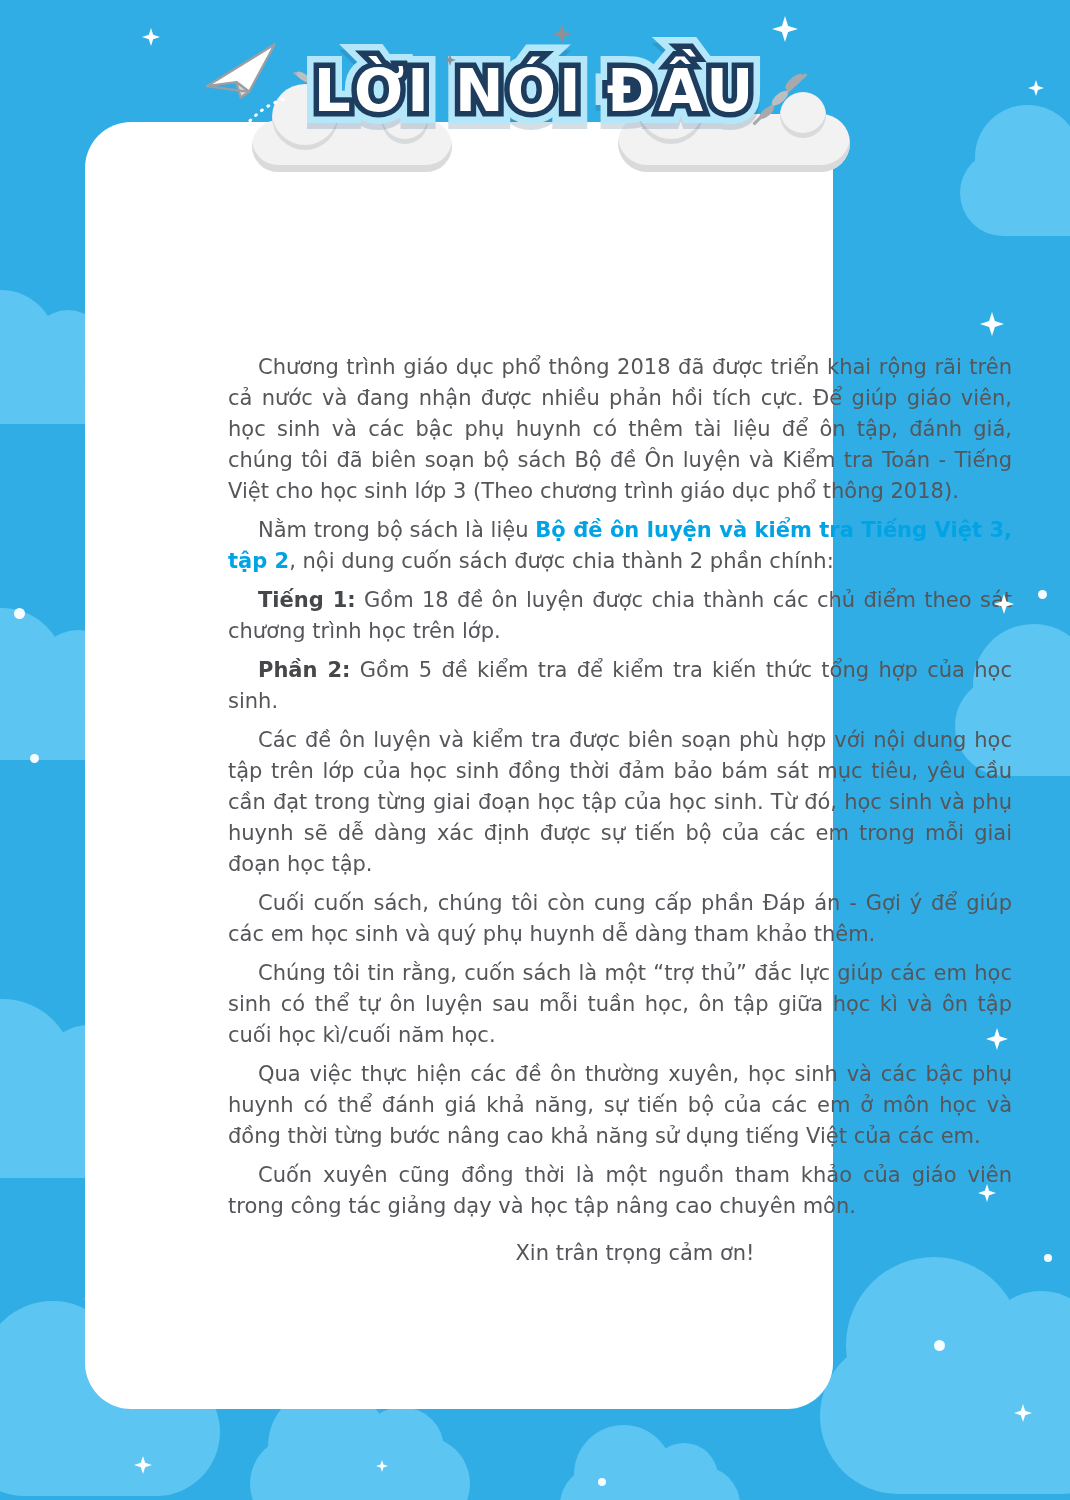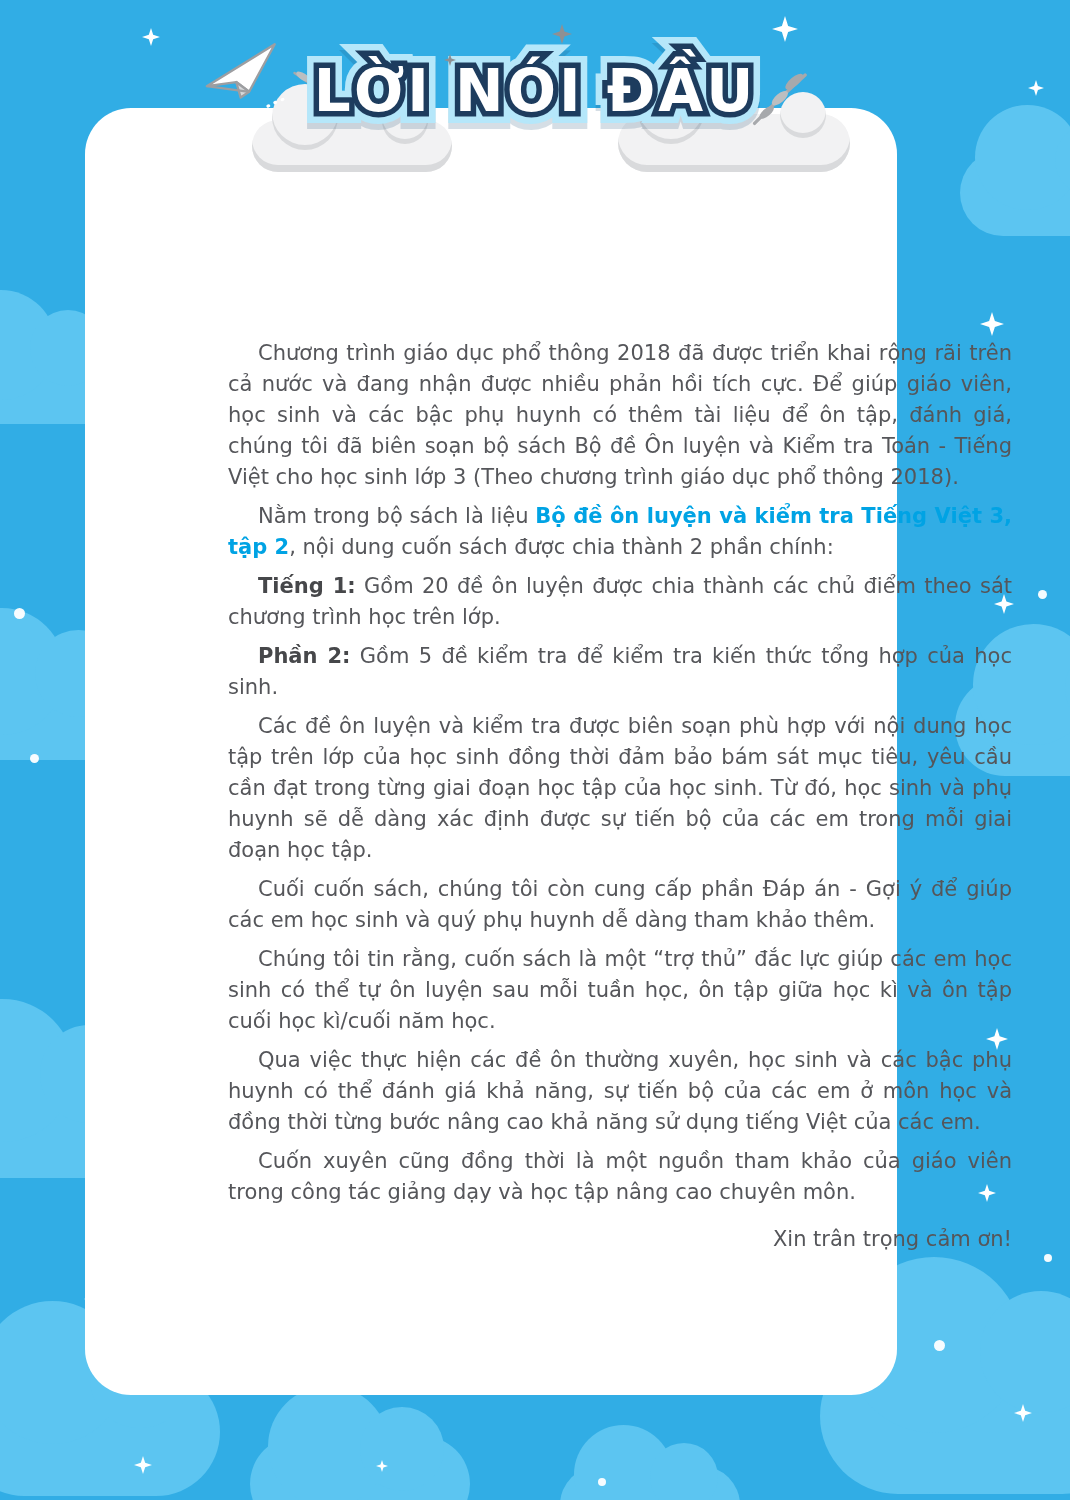--- a/index.html
+++ b/index.html
@@ -21,21 +21,21 @@
   .star {
     position:absolute; z-index:3; background:#fff;
     clip-path: polygon(50% 0%, 62% 38%, 100% 50%, 62% 62%, 50% 100%, 38% 62%, 0% 50%, 38% 38%);
   }
   .star.gray { background:#8e9093; }
   .dot { position:absolute; z-index:3; border-radius:50%; background:#fff; opacity:.95; }
 
   
   .card {
     position:absolute; z-index:2;
-    left:85px; top:108px; width:812px; height:1287px;
+    left:85px; top:122px; width:748px; height:1287px;
     background:#ffffff; border-radius:46px;
   }
 
   
   .title-wrap { position:absolute; left:0; top:0; width:100%; height:230px; z-index:5; }
   .gcloud { position:absolute; z-index:0; background:#f2f2f3; border-radius:999px; box-shadow: inset 0 -7px 0 #d9dadc; }
   .gcloud::before, .gcloud::after { content:""; position:absolute; background:#f2f2f3; border-radius:50%; box-shadow: inset 0 -5px 0 #d9dadc; }
   .gcloud::before { width:66px; height:66px; left:20px; top:-36px; }
   .gcloud::after  { width:46px; height:46px; right:24px; top:-22px; }
   .gc1 { left:252px; top:120px; width:200px; height:52px; }
@@ -59,21 +59,21 @@
 
   
   .body-text {
     position:absolute; left:143px; top:230px; width:784px;
     font-size:21px; line-height:31px; color:#55565a;
     text-align:justify; z-index:3;
   }
   .body-text p { text-indent:30px; margin-bottom:8px; }
   .seg-bold { font-weight:bold; color:#46474a; }
   .seg-accent { font-weight:bold; color:#00A3E4; }
-  .closing { text-align:right; text-indent:0; margin-top:16px; }
+  .closing { text-align:center; text-indent:0; margin-top:16px; }
 </style>
 </head>
 <body>
 
 <div class="bcloud" style="left:-70px; top:336px; width:200px; height:88px;"></div>
 <div class="bcloud" style="left:-80px; top:660px; width:230px; height:100px;"></div>
 <div class="bcloud" style="left:955px; top:676px; width:220px; height:100px;"></div>
 <div class="bcloud" style="left:-90px; top:1060px; width:260px; height:118px;"></div>
 <div class="bcloud" style="left:-40px; top:1368px; width:260px; height:128px;"></div>
 <div class="bcloud" style="left:250px; top:1436px; width:220px; height:96px;"></div>
@@ -96,21 +96,21 @@
 <div class="dot" style="left:1038px; top:590px; width:9px; height:9px;"></div>
 <div class="dot" style="left:30px; top:754px; width:9px; height:9px;"></div>
 <div class="dot" style="left:934px; top:1340px; width:11px; height:11px;"></div>
 <div class="dot" style="left:598px; top:1478px; width:8px; height:8px;"></div>
 <div class="dot" style="left:1044px; top:1254px; width:8px; height:8px;"></div>
 
 <main class="card">
   <section class="body-text">
     <p><span>Chương trình giáo dục phổ thông 2018 đã được triển khai rộng rãi trên cả nước và đang nhận được nhiều phản hồi tích cực. Để giúp giáo viên, học sinh và các bậc phụ huynh có thêm tài liệu để ôn tập, đánh giá, chúng tôi đã biên soạn bộ sách Bộ đề Ôn luyện và Kiểm tra Toán - Tiếng Việt cho học sinh lớp 3 (Theo chương trình giáo dục phổ thông 2018).</span></p>
     <p><span>Nằm trong bộ sách là liệu </span><span class="seg-accent">Bộ đề ôn luyện và kiểm tra Tiếng Việt 3, tập 2</span><span>, nội dung cuốn sách được chia thành 2 phần chính:</span></p>
-    <p><span class="seg-bold">Tiếng 1:</span><span> Gồm 20 đề ôn luyện được chia thành các chủ điểm theo sát chương trình học trên lớp.</span></p>
+    <p><span class="seg-bold">Tiếng 1:</span><span> Gồm 18 đề ôn luyện được chia thành các chủ điểm theo sát chương trình học trên lớp.</span></p>
     <p><span class="seg-bold">Phần 2:</span><span> Gồm 5 đề kiểm tra để kiểm tra kiến thức tổng hợp của học sinh.</span></p>
     <p><span>Các đề ôn luyện và kiểm tra được biên soạn phù hợp với nội dung học tập trên lớp của học sinh đồng thời đảm bảo bám sát mục tiêu, yêu cầu cần đạt trong từng giai đoạn học tập của học sinh. Từ đó, học sinh và phụ huynh sẽ dễ dàng xác định được sự tiến bộ của các em trong mỗi giai đoạn học tập.</span></p>
     <p><span>Cuối cuốn sách, chúng tôi còn cung cấp phần Đáp án - Gợi ý để giúp các em học sinh và quý phụ huynh dễ dàng tham khảo thêm.</span></p>
     <p><span>Chúng tôi tin rằng, cuốn sách là một “trợ thủ” đắc lực giúp các em học sinh có thể tự ôn luyện sau mỗi tuần học, ôn tập giữa học kì và ôn tập cuối học kì/cuối năm học.</span></p>
     <p><span>Qua việc thực hiện các đề ôn thường xuyên, học sinh và các bậc phụ huynh có thể đánh giá khả năng, sự tiến bộ của các em ở môn học và đồng thời từng bước nâng cao khả năng sử dụng tiếng Việt của các em.</span></p>
     <p><span>Cuốn xuyên cũng đồng thời là một nguồn tham khảo của giáo viên trong công tác giảng dạy và học tập nâng cao chuyên môn.</span></p>
     <p class="closing"><span>Xin trân trọng cảm ơn!</span></p>
   </section>
 </main>
 

